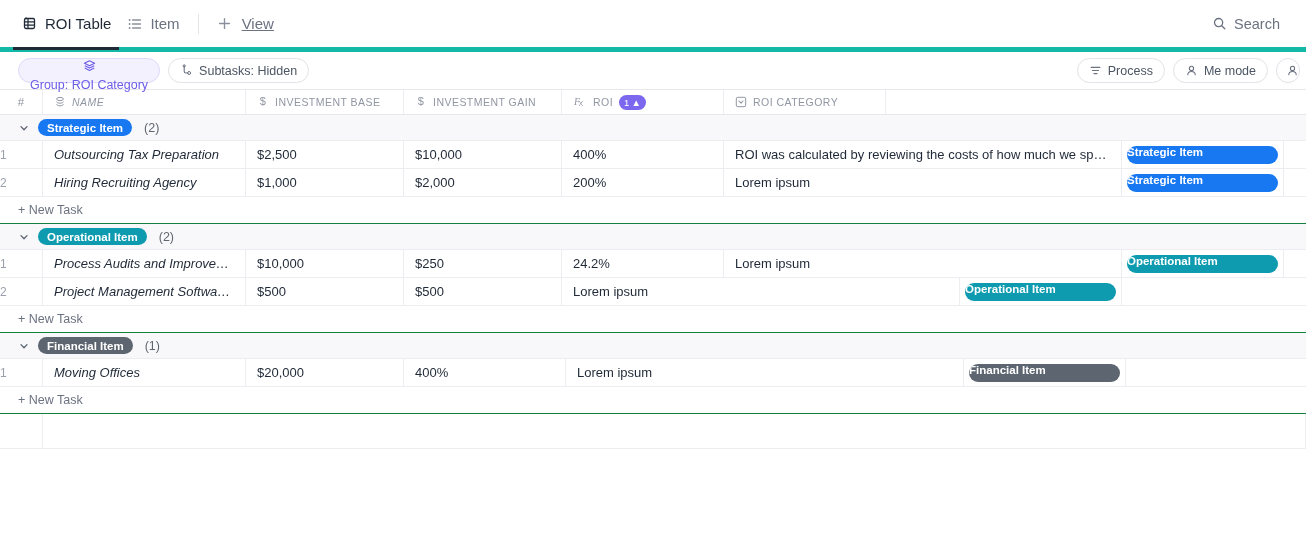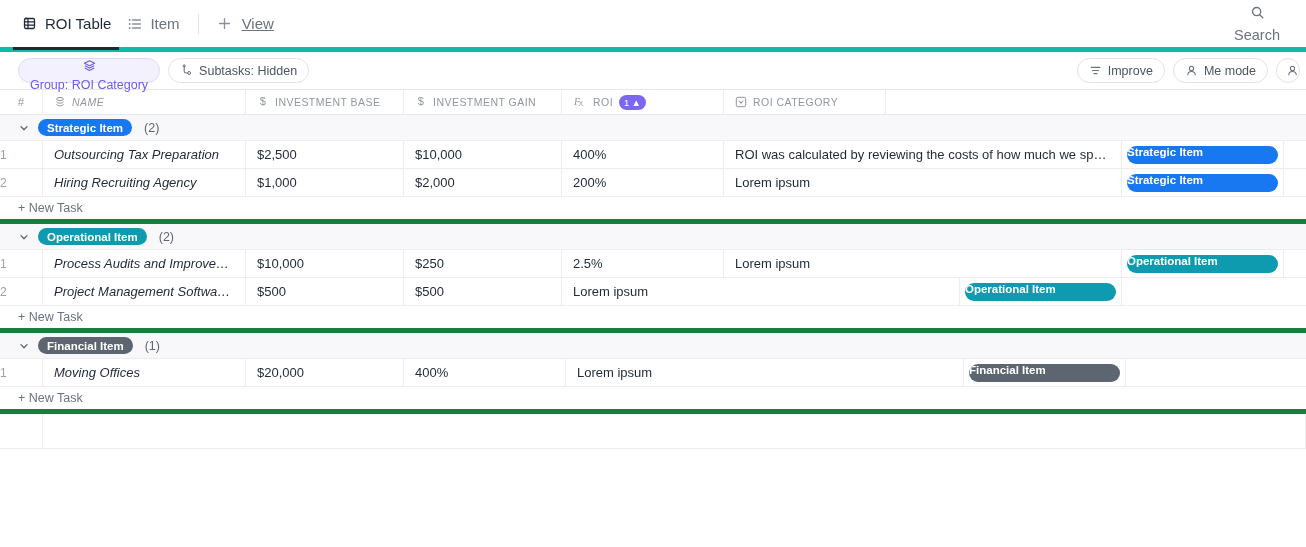--- a/index.html
+++ b/index.html
@@ -36,21 +36,20 @@
   }
   .add-view {
     display: flex; align-items: center; gap: 10px;
     padding: 0 8px; font-size: 15px; color: #6b7280; cursor: pointer; text-decoration: underline;
   }
   .search-box {
     margin-left: auto;
     display: flex; align-items: center; gap: 7px;
     font-size: 14.5px; color: #6b7280; cursor: pointer;
     padding-right: 12px;
-    flex-direction: column;
   }
   .icon { display: inline-flex; align-items: center; justify-content: center; }
 
   
   .toolbar {
     height: 38px;
     display: flex; align-items: center;
     padding: 0 6px 0 18px;
     border-bottom: 1px solid #e8e8ec;
     position: relative;
@@ -146,21 +145,21 @@
   .cat-pill {
     display: flex; align-items: center; justify-content: center;
     width: 100%; height: 18px; border-radius: 9px;
     color: #fff; font-size: 11.5px; font-weight: bold;
     white-space: nowrap; overflow: hidden;
   }
 
   
   .newtask-row {
     height: 27px; display: flex; align-items: center;
-    border-bottom: 5px solid #15803d;
+    border-bottom: 1px solid #15803d;
     padding-left: 18px;
     font-size: 12.5px; color: #6b7280; cursor: pointer;
     background: #fff;
   }
 
   .empty-row { height: 35px; background: #fff; }
   .empty-row .cell { border-right: 1px solid #ededf1; }
   .filler { height: 60px; background: #fff; }
 </style>
 </head>
@@ -235,21 +234,21 @@
     <span>Subtasks: Hidden</span>
   </div>
 
   <div class="toolbar-right">
     <div class="chip">
       <span class="icon">
         <svg width="13" height="13" viewBox="0 0 13 13" fill="none">
           <path d="M2.2 3.4h8.6M3.5 6.5h6M5 9.6h3" stroke="#6b7280" stroke-width="1.2" stroke-linecap="round"></path>
         </svg>
       </span>
-      <span>Improve</span>
+      <span>Process</span>
     </div>
 
     <div class="chip">
       <span class="icon">
         <svg width="13" height="13" viewBox="0 0 13 13" fill="none">
           <circle cx="6.5" cy="4.4" r="2.1" stroke="#6b7280" stroke-width="1.1"></circle>
           <path d="M2.8 10.8c0-2 1.7-3.3 3.7-3.3s3.7 1.3 3.7 3.3" stroke="#6b7280" stroke-width="1.1" stroke-linecap="round"></path>
         </svg>
       </span>
       <span>Me mode</span>
@@ -405,21 +404,21 @@
         <div class="c-name cell">
           <span>Process Audits and Improve…</span>
         </div>
         <div class="c-base cell">
           <span>$10,000</span>
         </div>
         <div class="c-gain cell">
           <span>$250</span>
         </div>
         <div class="c-roi cell">
-          <span>2.5%</span>
+          <span>24.2%</span>
         </div>
         <div class="c-notes cell">
           <span>Lorem ipsum</span>
         </div>
         <div class="cell cat c-cat">
           <span class="cat-pill" style="background: rgb(14, 155, 176);">Operational Item</span>
         </div>
         <div class="cell tail c-tail"></div>
       </div>
       <div class="row data-row">

